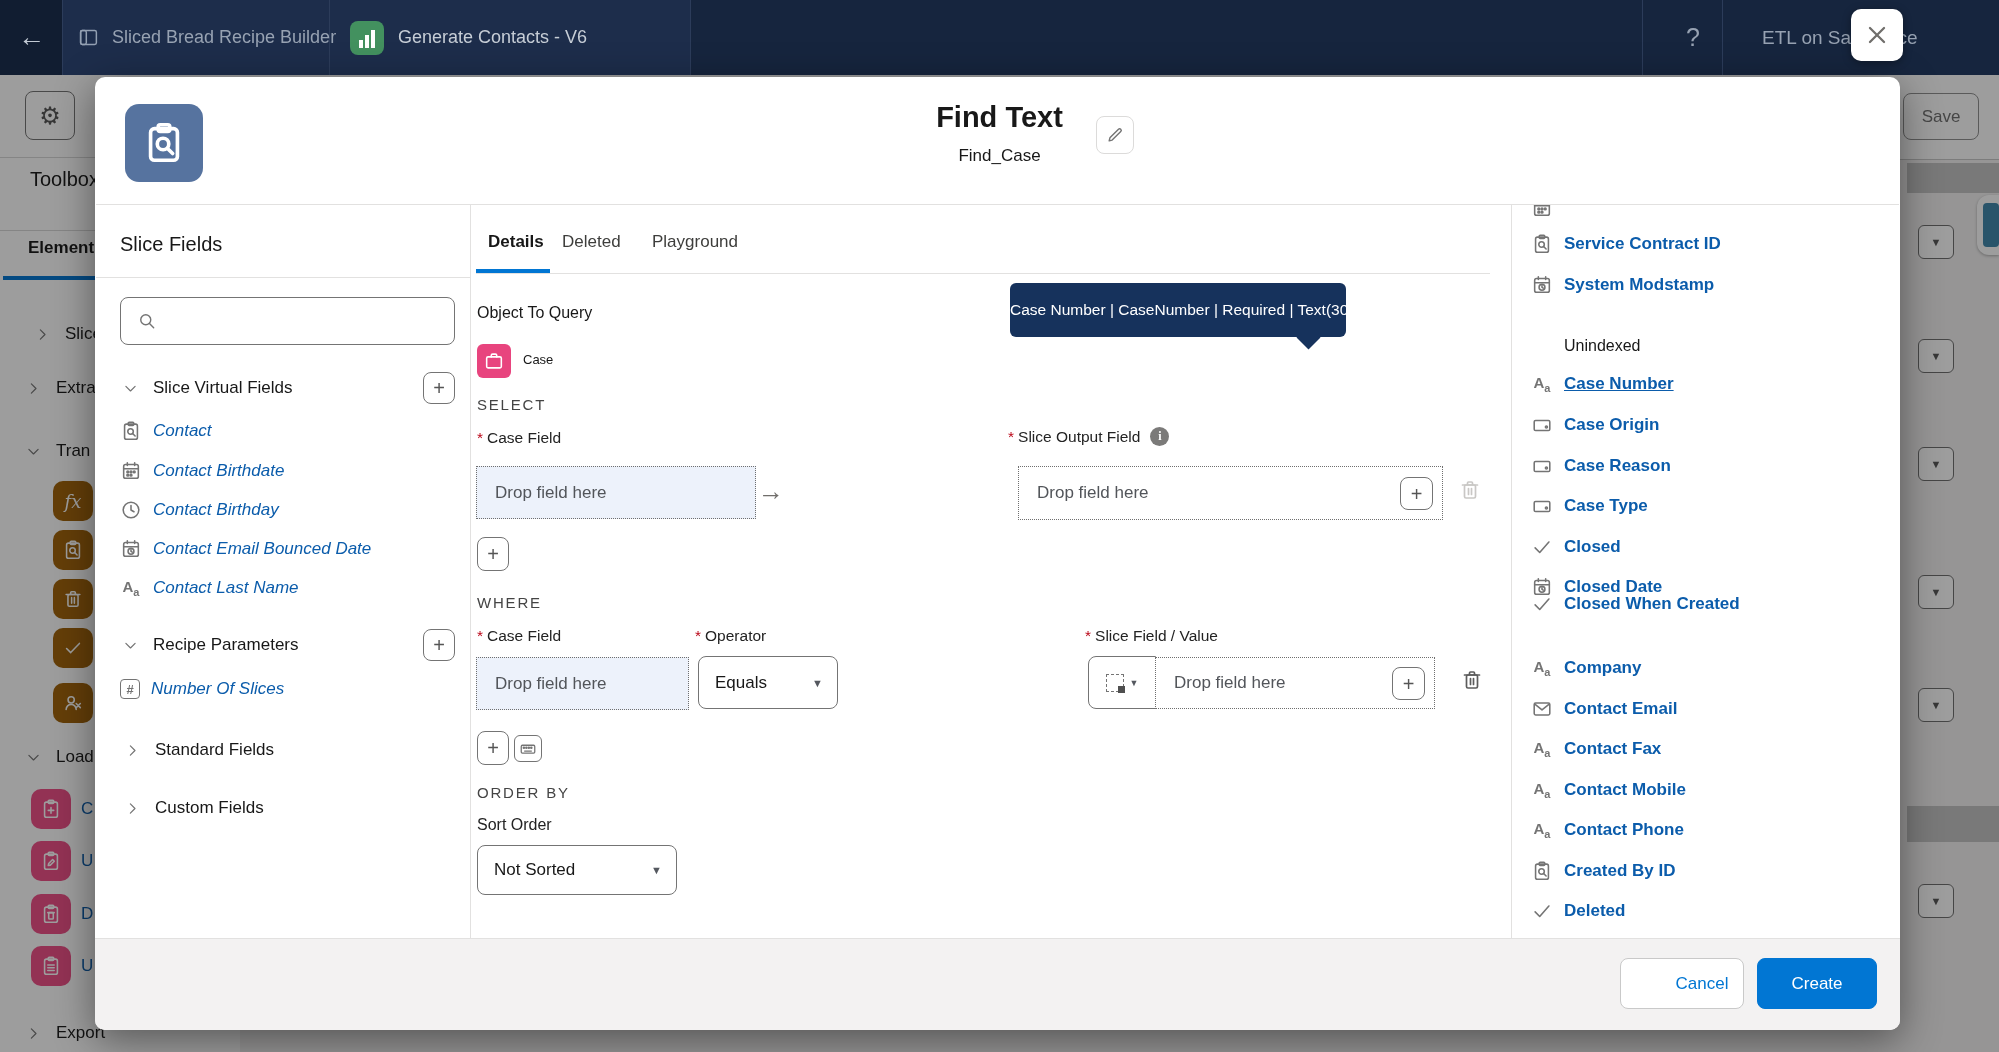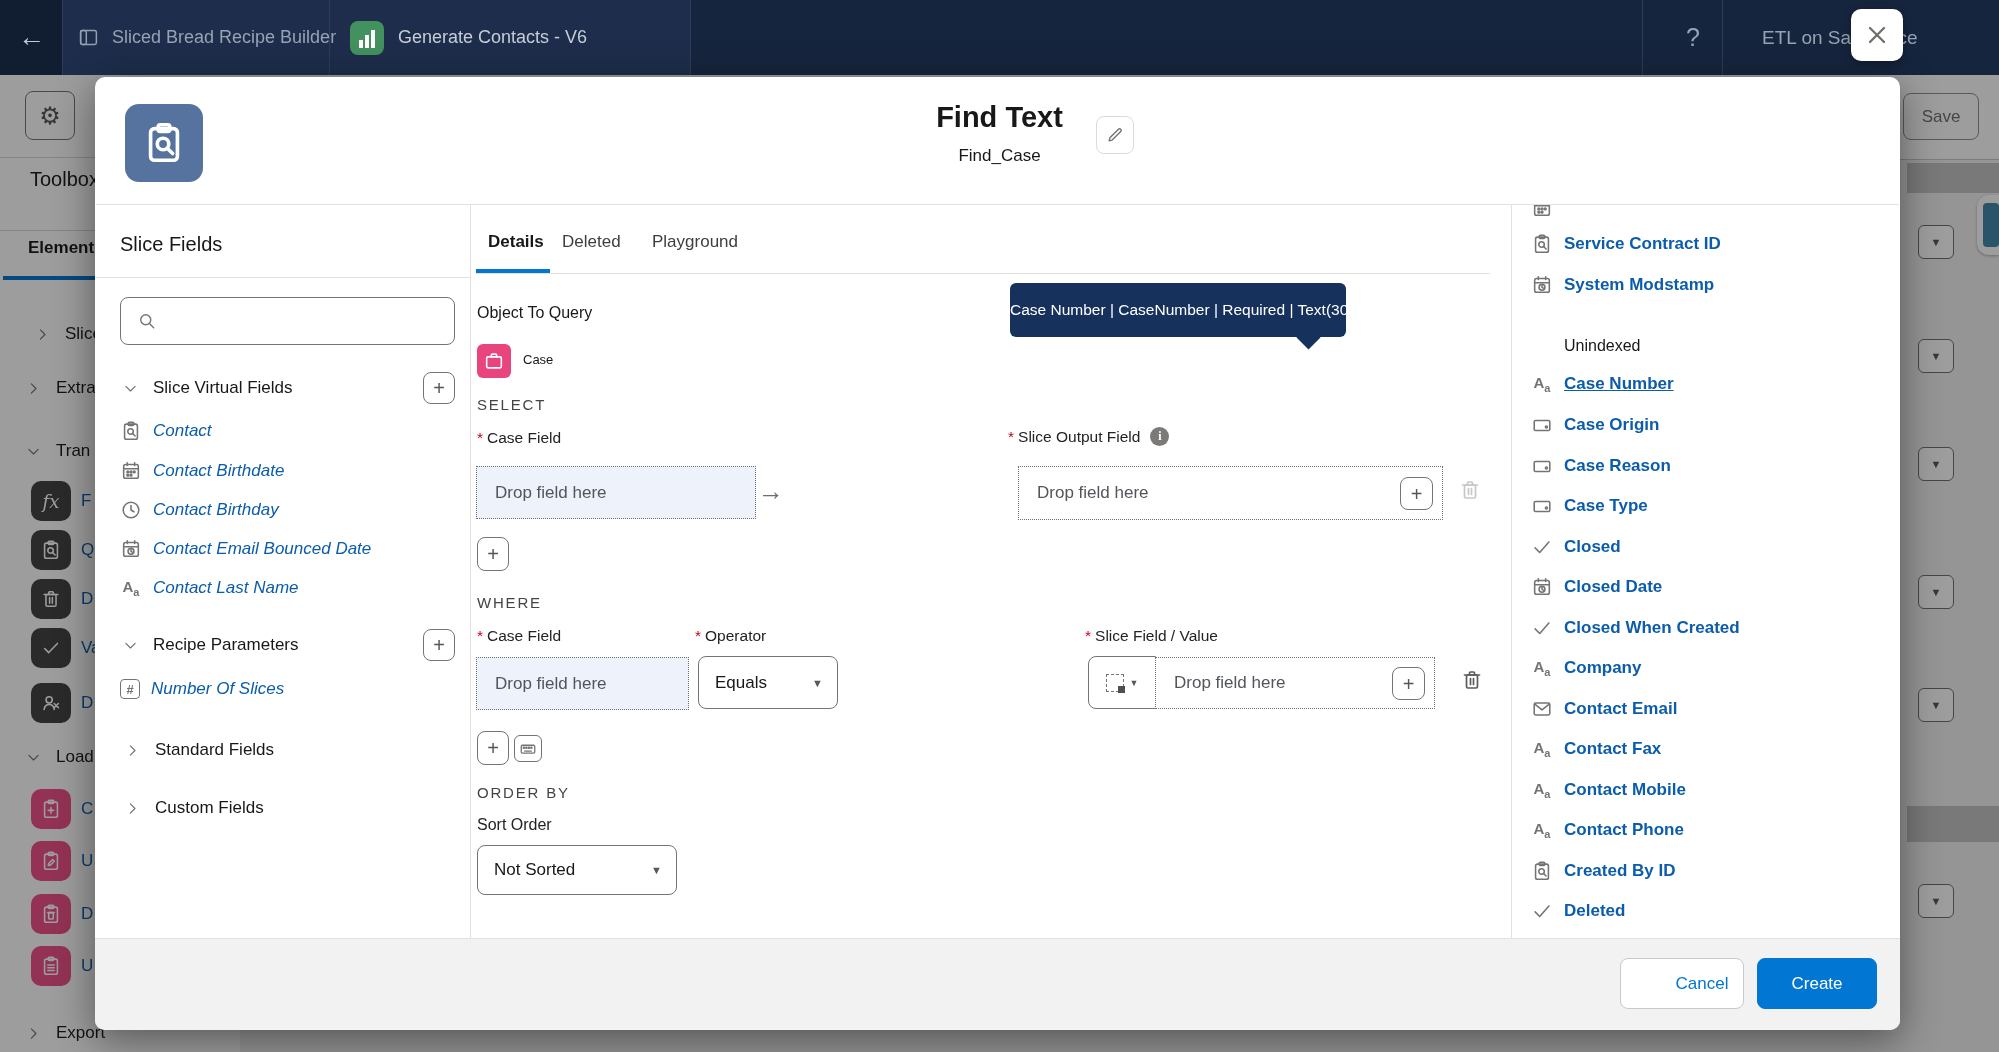--- a/index.html
+++ b/index.html
@@ -14,21 +14,21 @@
   .topbar-light{left:62px;top:0;width:628px;height:75px;background:#1d2d4b;}
   .tb-div{top:0;width:1px;height:75px;background:#2c3c5a;}
   .tb-text{color:#97a2b2;font-size:18px;line-height:75px;white-space:nowrap;}
   
   .bg{z-index:1;}
   .toolbox{left:0;top:75px;width:240px;height:977px;background:#fff;border-right:1px solid #d0d0d0;}
   .tb-hr{left:0;width:240px;height:1px;background:#d8d8d8;}
   .sq-btn{border:1px solid #747474;border-radius:8px;background:#fff;display:flex;align-items:center;justify-content:center;box-sizing:border-box;}
   .tree-label{font-size:17px;color:#181818;white-space:nowrap;}
   .node-ic{width:40px;height:40px;border-radius:10px;display:flex;align-items:center;justify-content:center;flex:none;}
-  .node-navy{background:#404040;}
+  .node-navy{background:#a16207;margin-left:22px;}
   .node-pink{background:#ee4d86;}
   .node-letter{margin-left:10px;color:#0b5cab;font-size:17px;white-space:nowrap;}
   .canvas-top{left:240px;top:75px;width:1759px;height:84px;background:#fff;border-bottom:1px solid #c9c9c9;}
   .canvas{left:240px;top:160px;width:1759px;height:892px;background:#f3f2f2;}
   .drop-btn{width:34px;height:32px;border:1px solid #6e6e6e;border-radius:6px;background:#fff;
             color:#565656;font-size:11px;display:flex;align-items:center;justify-content:center;}
   
   .overlay{left:0;top:75px;width:1999px;height:977px;background:rgba(10,10,10,.40);z-index:5;}
   
   .modal-box{left:95px;top:77px;width:1805px;height:953px;background:#fff;border-radius:10px;
@@ -611,21 +611,21 @@
         <use href="#i-bool"></use>
       </svg>
     <span class="lbl">Closed</span>
   </div>
   <div class="abs mz rf-row" style="left:1531px;top:567px;">
     <svg class="ic">
         <use href="#i-datetime"></use>
       </svg>
     <span class="lbl">Closed Date</span>
   </div>
-  <div class="abs mz rf-row" style="left:1531px;top:608px;">
+  <div class="abs mz rf-row" style="left:1531px;top:584px;">
     <svg class="ic">
         <use href="#i-bool"></use>
       </svg>
     <span class="lbl">Closed When Created</span>
   </div>
   <div class="abs mz rf-row" style="left:1531px;top:648px;">
     <span class="aa">A<sub>a</sub></span>
     <span class="lbl">Company</span>
   </div>
   <div class="abs mz rf-row" style="left:1531px;top:689px;">

